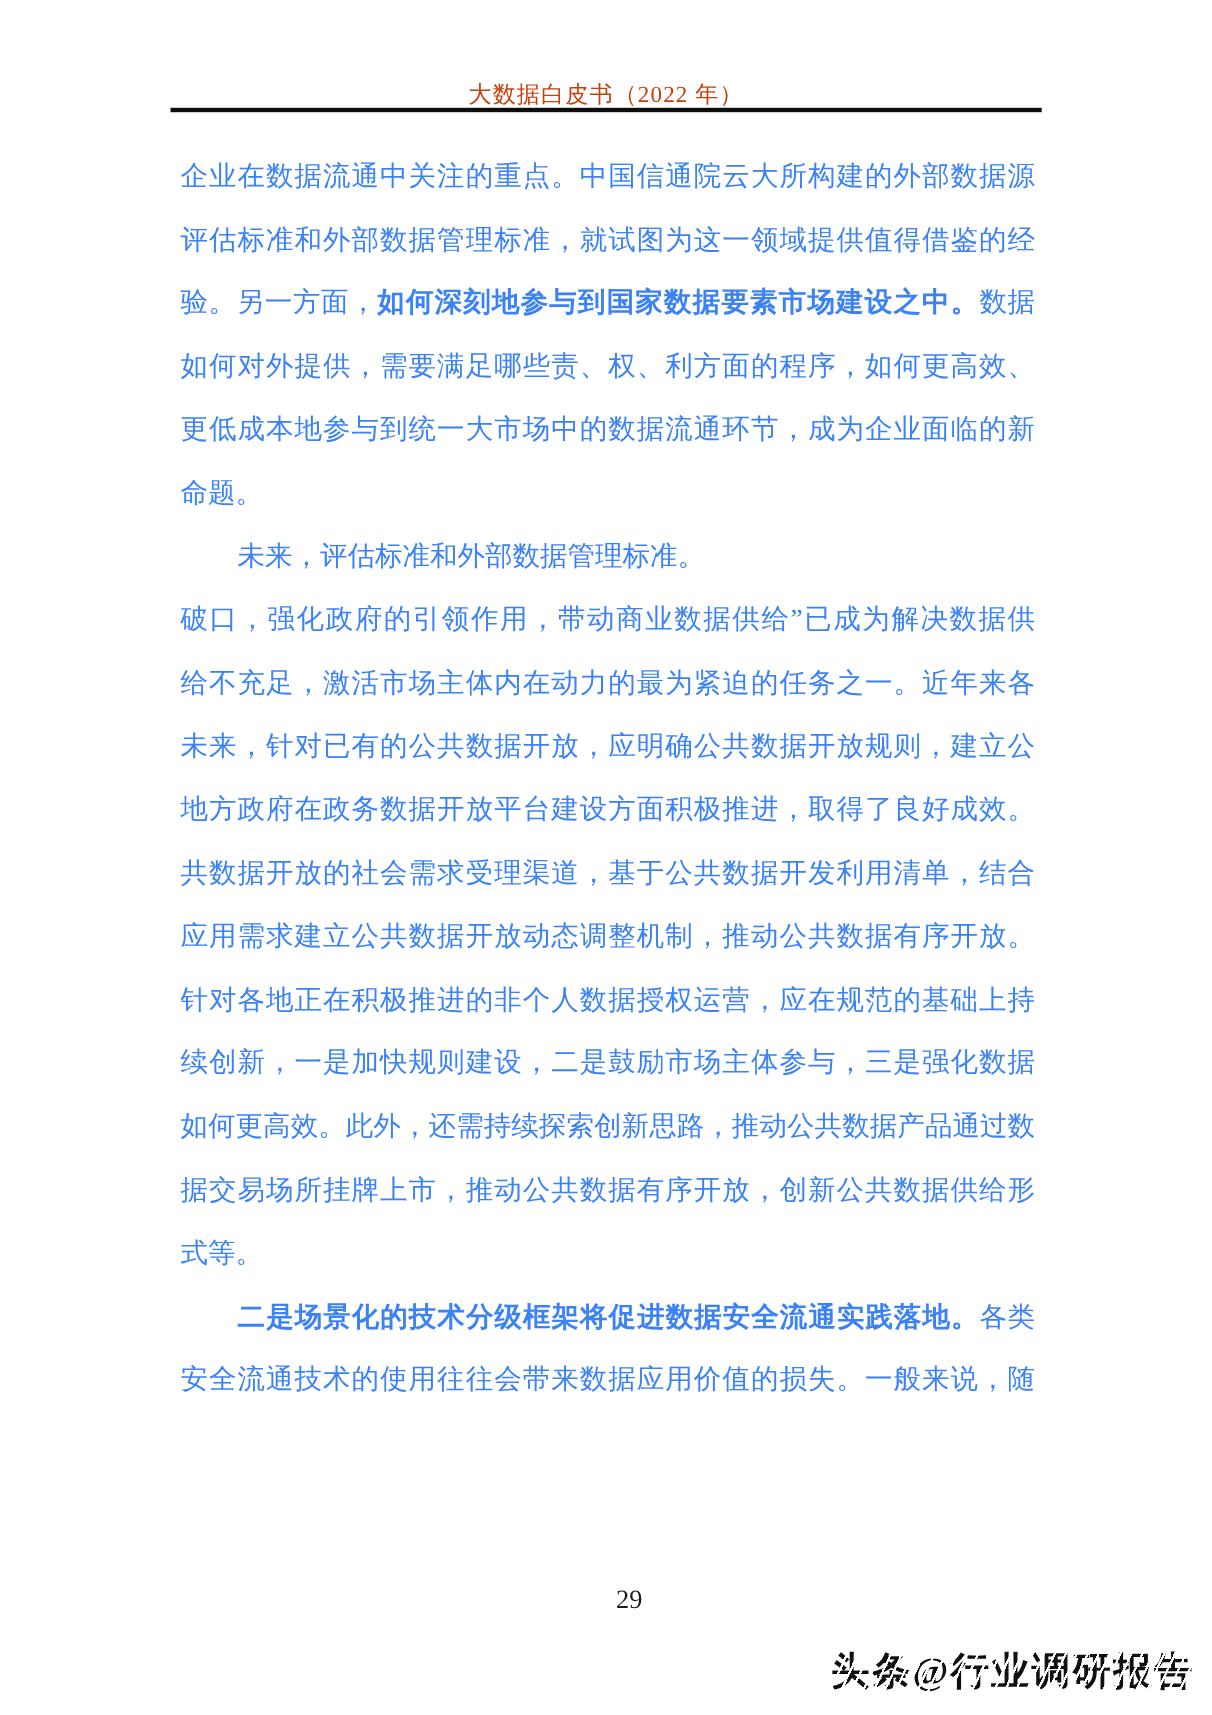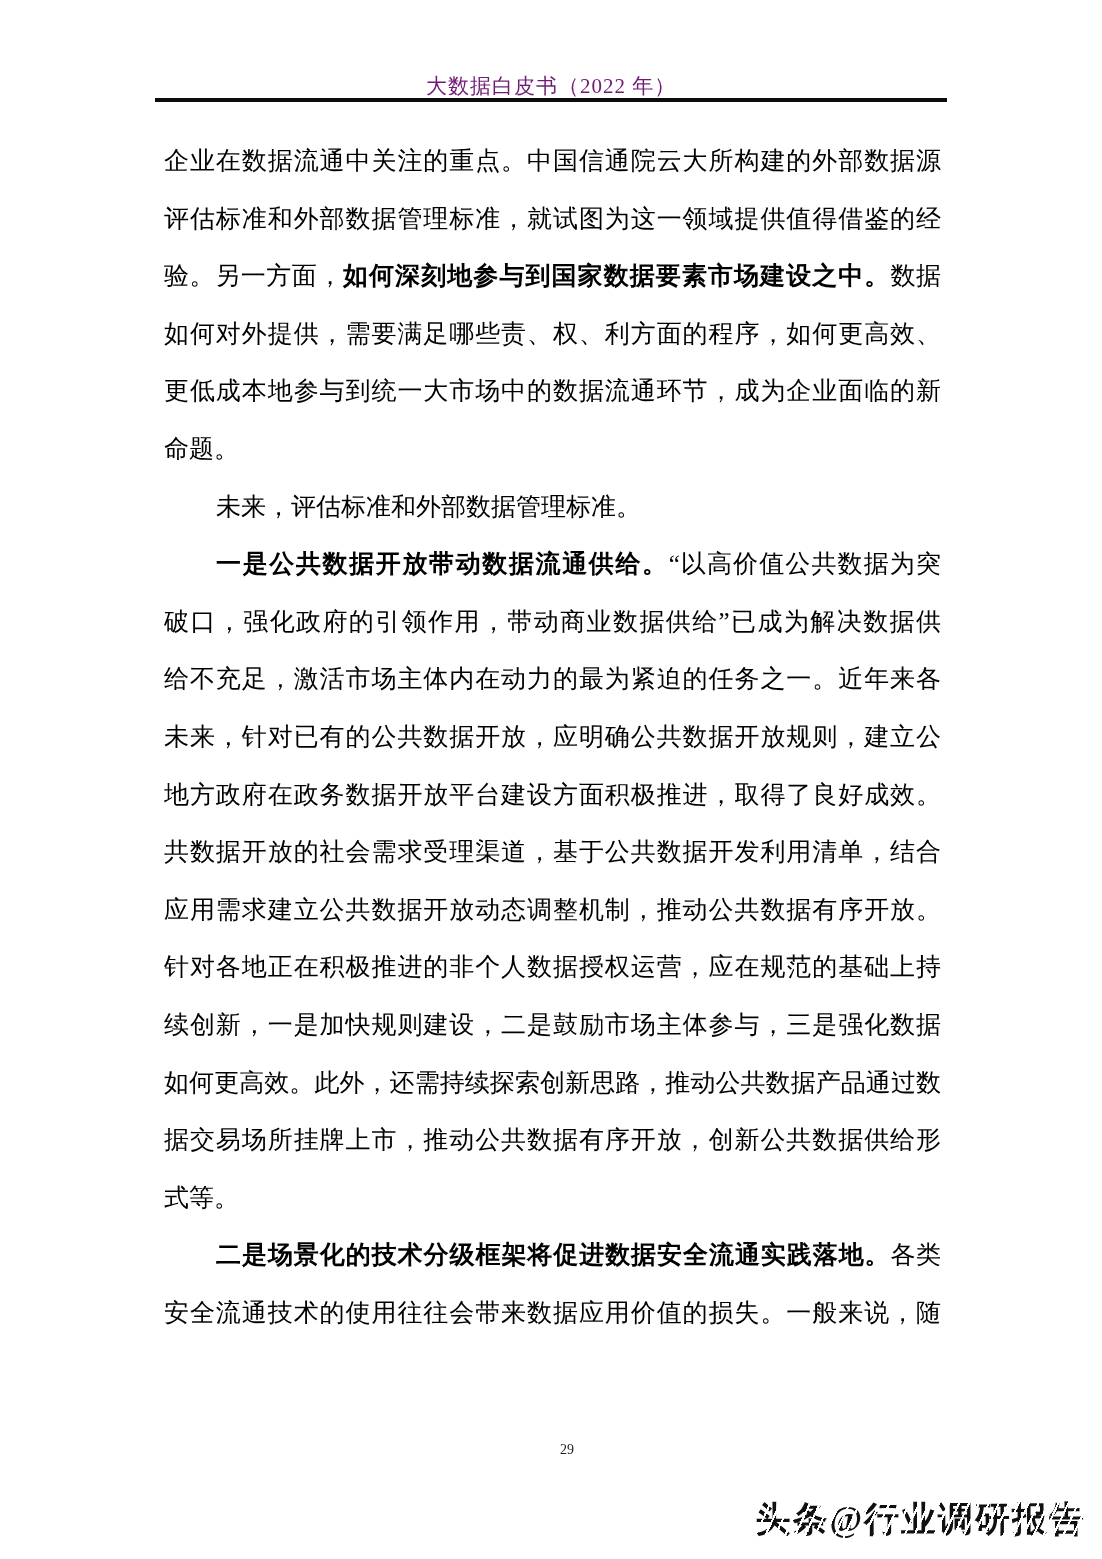--- a/index.html
+++ b/index.html
@@ -14,21 +14,21 @@
     color: #1f1f1f;
   }
   .header-title {
     position: absolute;
     top: 72px;
     left: 0;
     width: 100%;
     text-align: center;
     font-size: 21px;
     letter-spacing: 1px;
-    color: #701a75;
+    color: #c2410c;
     white-space: pre;
   }
   .header-rule {
     position: absolute;
     top: 98px;
     left: 155px;
     width: 792px;
     height: 4px;
     background: #0d0d0d;
   }
@@ -38,34 +38,34 @@
     left: 164px;
     width: 777px;
   }
   .line {
     height: 57.6px;
     line-height: 57.6px;
     font-size: 25px;
     text-align: justify;
     text-align-last: justify;
     white-space: nowrap;
-    color: #000000;
+    color: #3b82f6;
   }
   .line.no-stretch { text-align-last: left; }
   .line.indent { text-indent: 52px; }
   .line .bold {
     font-weight: 700;
     font-family: "Liberation Sans", "DejaVu Sans", sans-serif;
     letter-spacing: 0.5px;
   }
   .page-number {
     position: absolute;
     top: 1442px;
     left: 560px;
-    font-size: 14px;
+    font-size: 24px;
     color: #1c1c1c;
   }
   .watermark {
     position: absolute;
     top: 1496px;
     right: 16px;
     font-size: 35px;
     font-weight: 700;
     font-family: Liberation Serif, serif;
     letter-spacing: 2px;
@@ -92,21 +92,20 @@
   <div class="header-rule"></div>
 
   <div class="body-lines">
       <div class="line"><span>企业在数据流通中关注的重点。中国信通院云大所构建的外部数据源</span></div>
       <div class="line"><span>评估标准和外部数据管理标准，就试图为这一领域提供值得借鉴的经</span></div>
       <div class="line"><span>验。另一方面，</span><span class="bold">如何深刻地参与到国家数据要素市场建设之中。</span><span>数据</span></div>
       <div class="line"><span>如何对外提供，需要满足哪些责、权、利方面的程序，如何更高效、</span></div>
       <div class="line"><span>更低成本地参与到统一大市场中的数据流通环节，成为企业面临的新</span></div>
       <div class="line no-stretch"><span>命题。</span></div>
       <div class="line indent no-stretch"><span>未来，评估标准和外部数据管理标准。</span></div>
-      <div class="line indent"><span class="bold">一是公共数据开放带动数据流通供给。</span><span>“以高价值公共数据为突</span></div>
       <div class="line"><span>破口，强化政府的引领作用，带动商业数据供给”已成为解决数据供</span></div>
       <div class="line"><span>给不充足，激活市场主体内在动力的最为紧迫的任务之一。近年来各</span></div>
       <div class="line"><span>未来，针对已有的公共数据开放，应明确公共数据开放规则，建立公</span></div>
       <div class="line"><span>地方政府在政务数据开放平台建设方面积极推进，取得了良好成效。</span></div>
       <div class="line"><span>共数据开放的社会需求受理渠道，基于公共数据开发利用清单，结合</span></div>
       <div class="line"><span>应用需求建立公共数据开放动态调整机制，推动公共数据有序开放。</span></div>
       <div class="line"><span>针对各地正在积极推进的非个人数据授权运营，应在规范的基础上持</span></div>
       <div class="line"><span>续创新，一是加快规则建设，二是鼓励市场主体参与，三是强化数据</span></div>
       <div class="line"><span>如何更高效。此外，还需持续探索创新思路，推动公共数据产品通过数</span></div>
       <div class="line"><span>据交易场所挂牌上市，推动公共数据有序开放，创新公共数据供给形</span></div>

